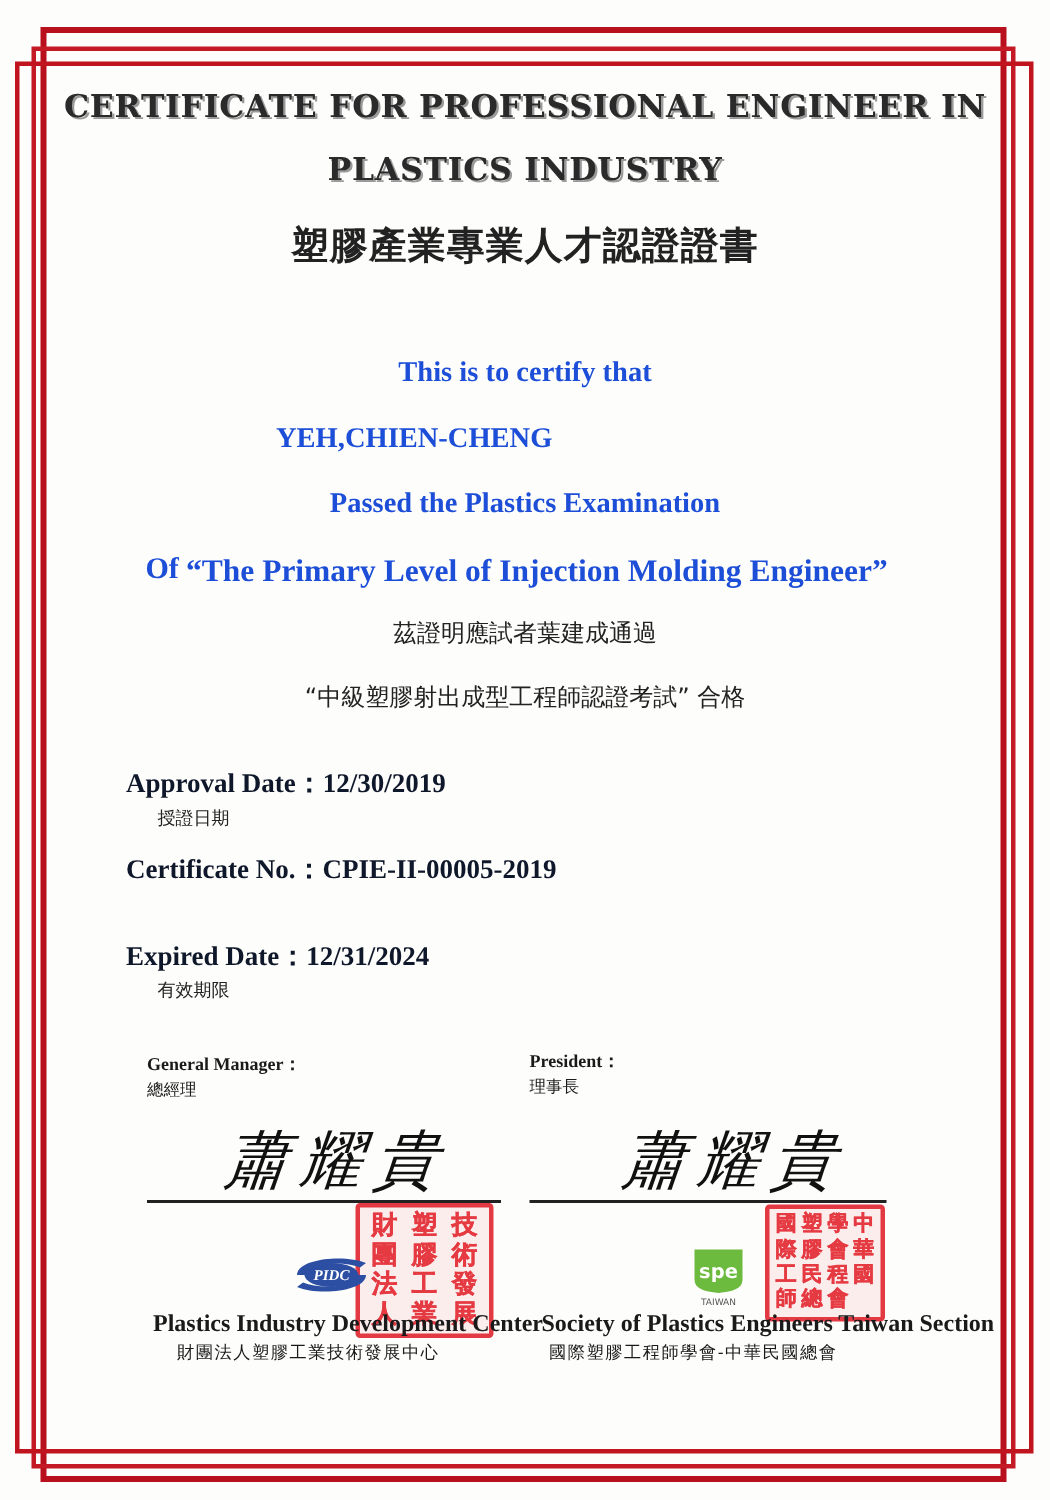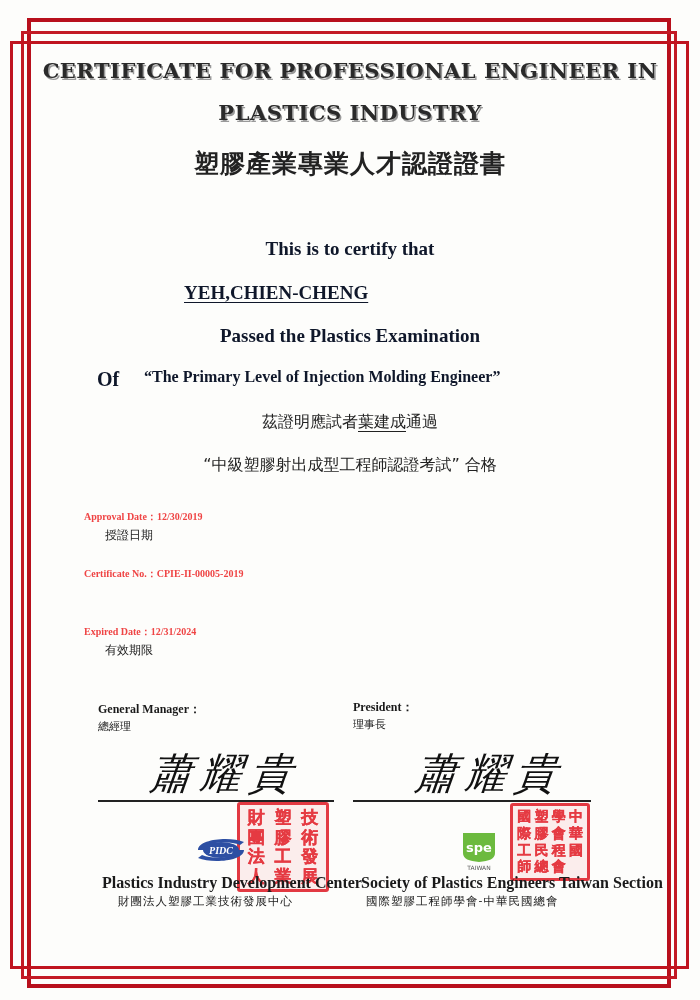--- a/index.html
+++ b/index.html
@@ -42,46 +42,46 @@
       top: 147px;
       font-family: "DejaVu Sans", sans-serif;
       font-weight: bold;
       font-size: 25px;
       letter-spacing: 1px;
       color: #222;
     }
     .bold-serif {
       font-family: "Liberation Serif", serif;
       font-weight: bold;
-      color: #0f172a;
+      color: #1d4ed8;
     }
     .certify { top: 238px; font-size: 19px; }
     .name {
       left: 184px; top: 282px; font-size: 19px;
-      text-decoration: underline; text-underline-offset: 3px; text-align: right;
+      text-underline-offset: 3px; text-align: right;
     }
     .passed { top: 325px; font-size: 19px; }
     .of-label { left: 97px; top: 368px; font-size: 20px; }
-    .exam-name { left: 144px; top: 368px; font-size: 16px; white-space: nowrap; }
+    .exam-name { left: 124px; top: 368px; font-size: 21px; white-space: nowrap; }
 
     .zh-line {
       font-family: "DejaVu Sans", sans-serif;
       font-size: 16px;
       color: #222;
       white-space: nowrap;
     }
     .zh-1 { top: 412px; }
-    .zh-1 .u { text-decoration: underline; text-underline-offset: 4px; }
+    .zh-1 .u { text-underline-offset: 4px; }
     .zh-2 { top: 455px; }
 
     .field-label {
       font-family: "Liberation Serif", serif;
       font-weight: bold;
-      font-size: 10px;
-      color: #ef4444;
+      font-size: 18px;
+      color: #0f172a;
       white-space: nowrap;
     }
     .field-sub {
       font-family: "DejaVu Sans", sans-serif;
       font-size: 12px;
       color: #222;
       white-space: nowrap;
     }
     .sig-label {
       font-family: "Liberation Serif", serif;

